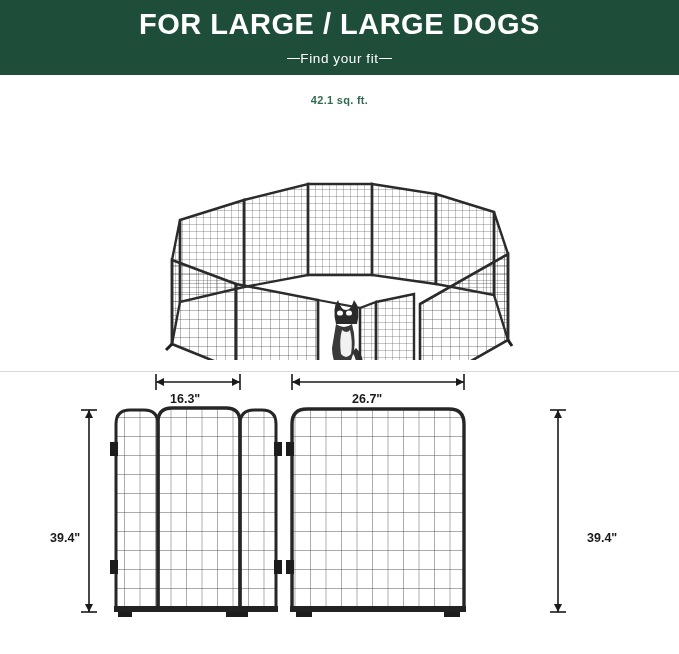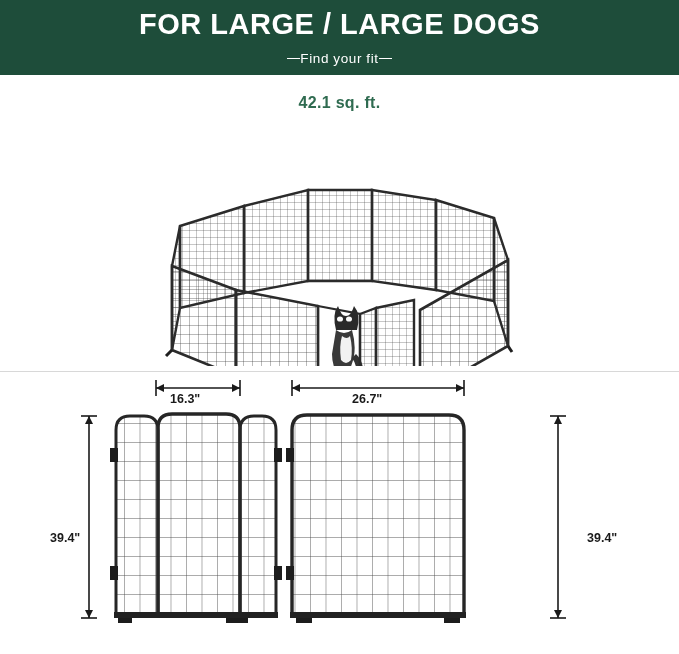--- a/index.html
+++ b/index.html
@@ -45,21 +45,21 @@
     display: inline-block;
     width: 13px;
     height: 1px;
     background: #ffffff;
   }
 
   
   .area-label {
     text-align: center;
     margin-top: 19px;
-    font-size: 16px;
+    font-size: 11px;
     font-weight: bold;
     color: #2f6b50;
     letter-spacing: 0.3px;
   }
 
   
   .hero {
     position: relative;
     width: 679px;
     height: 248px;

